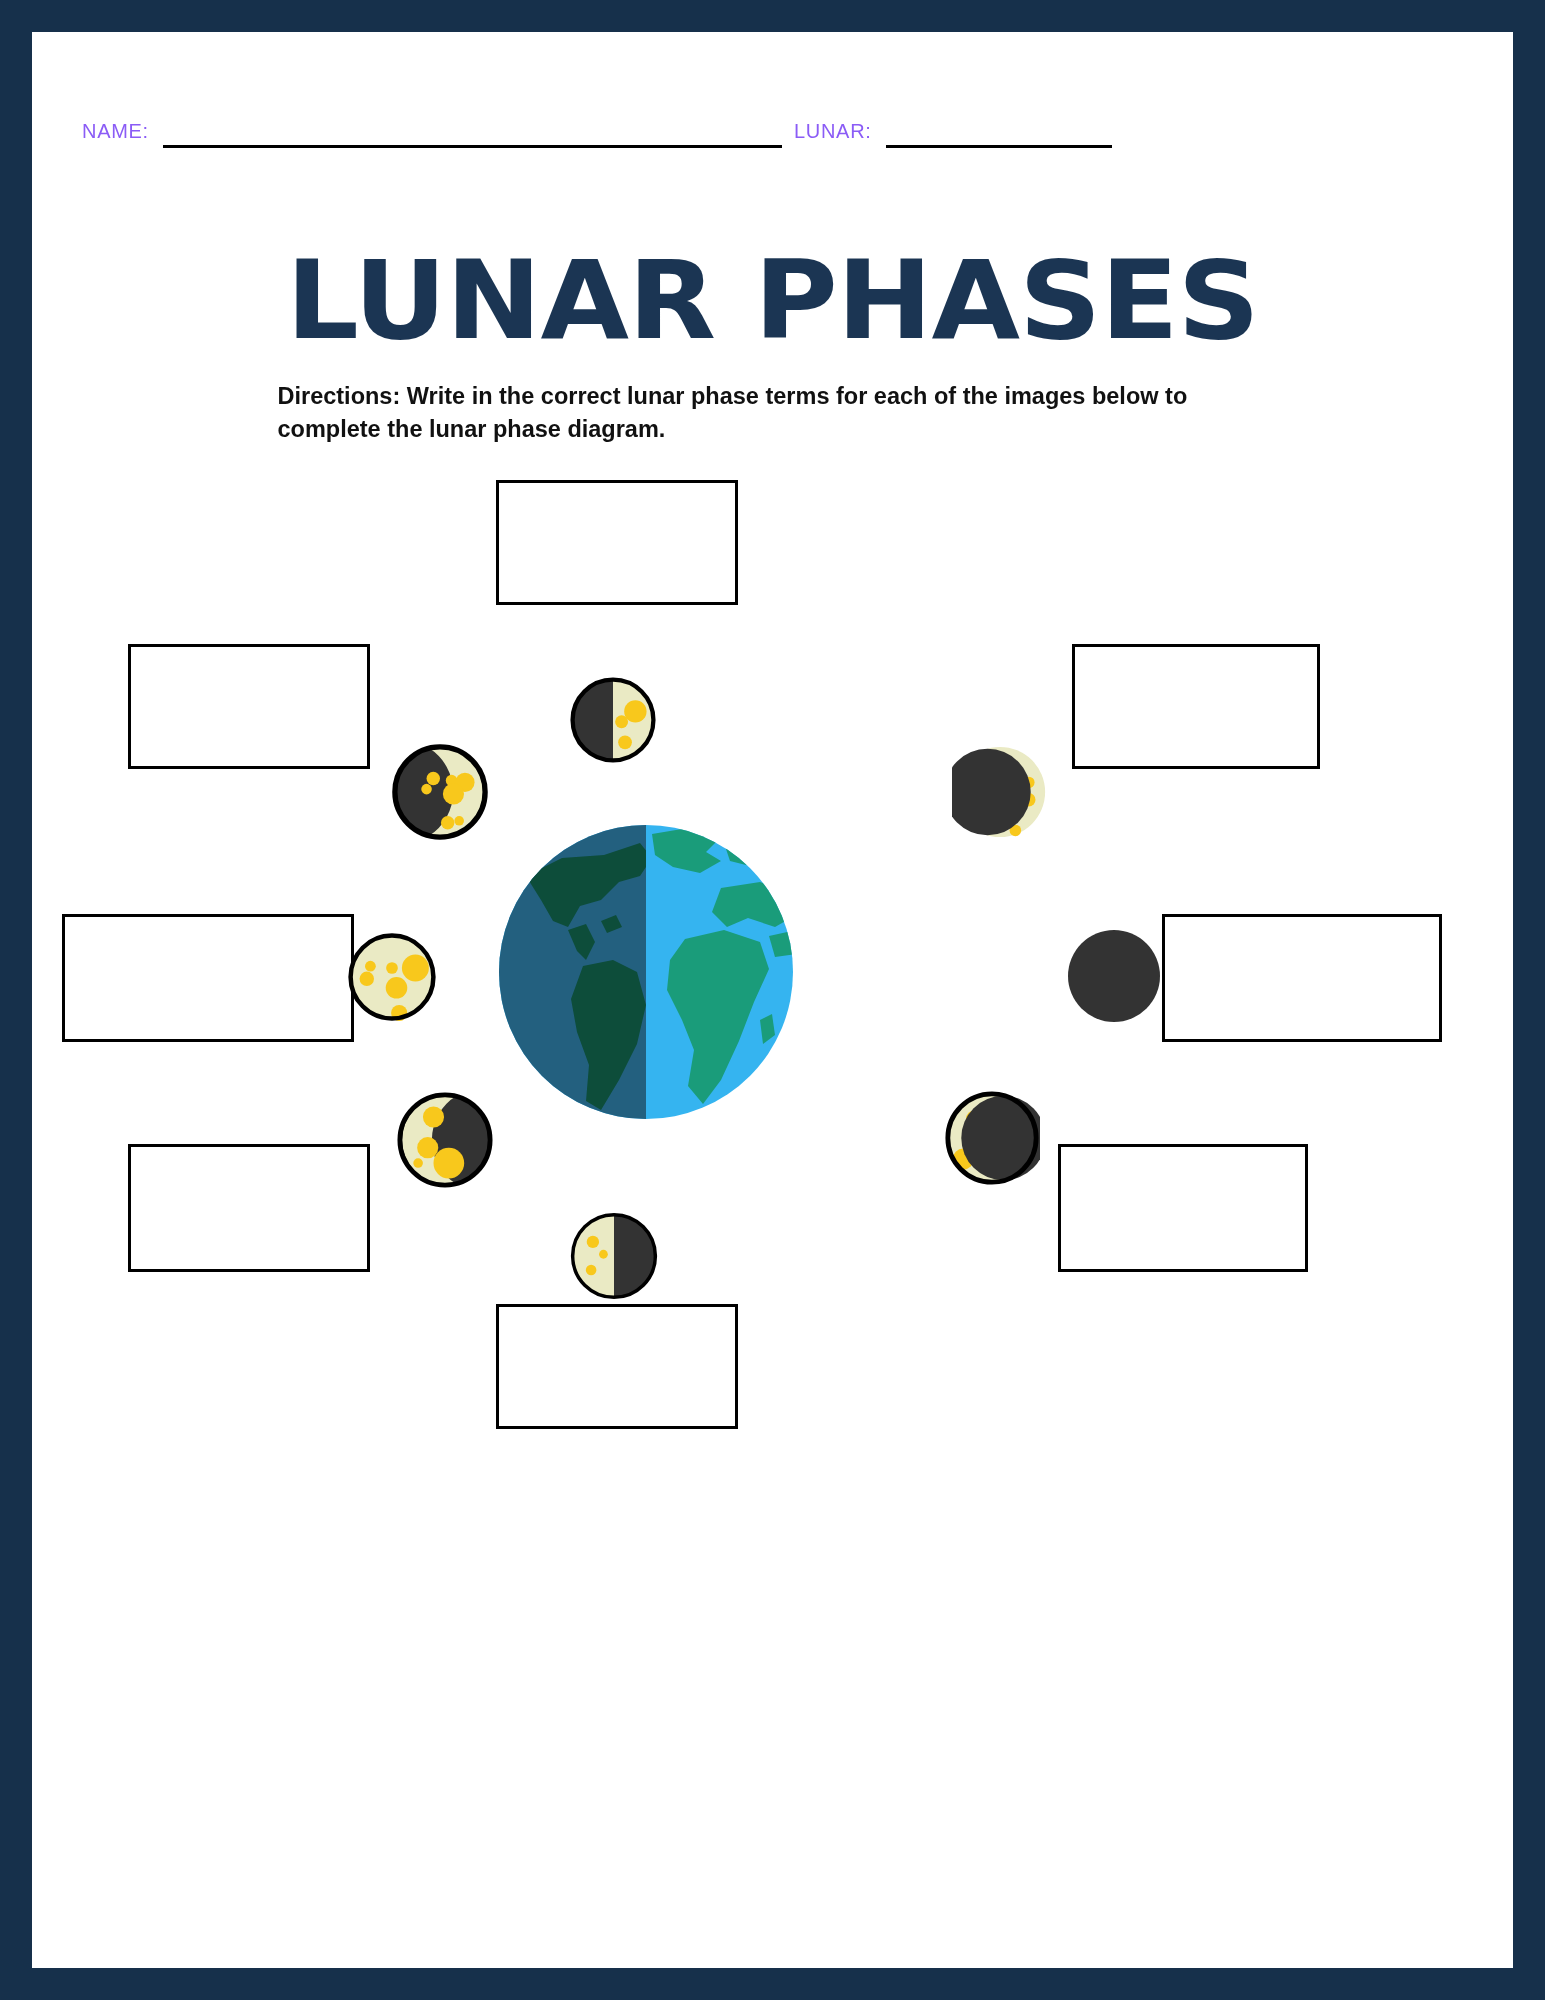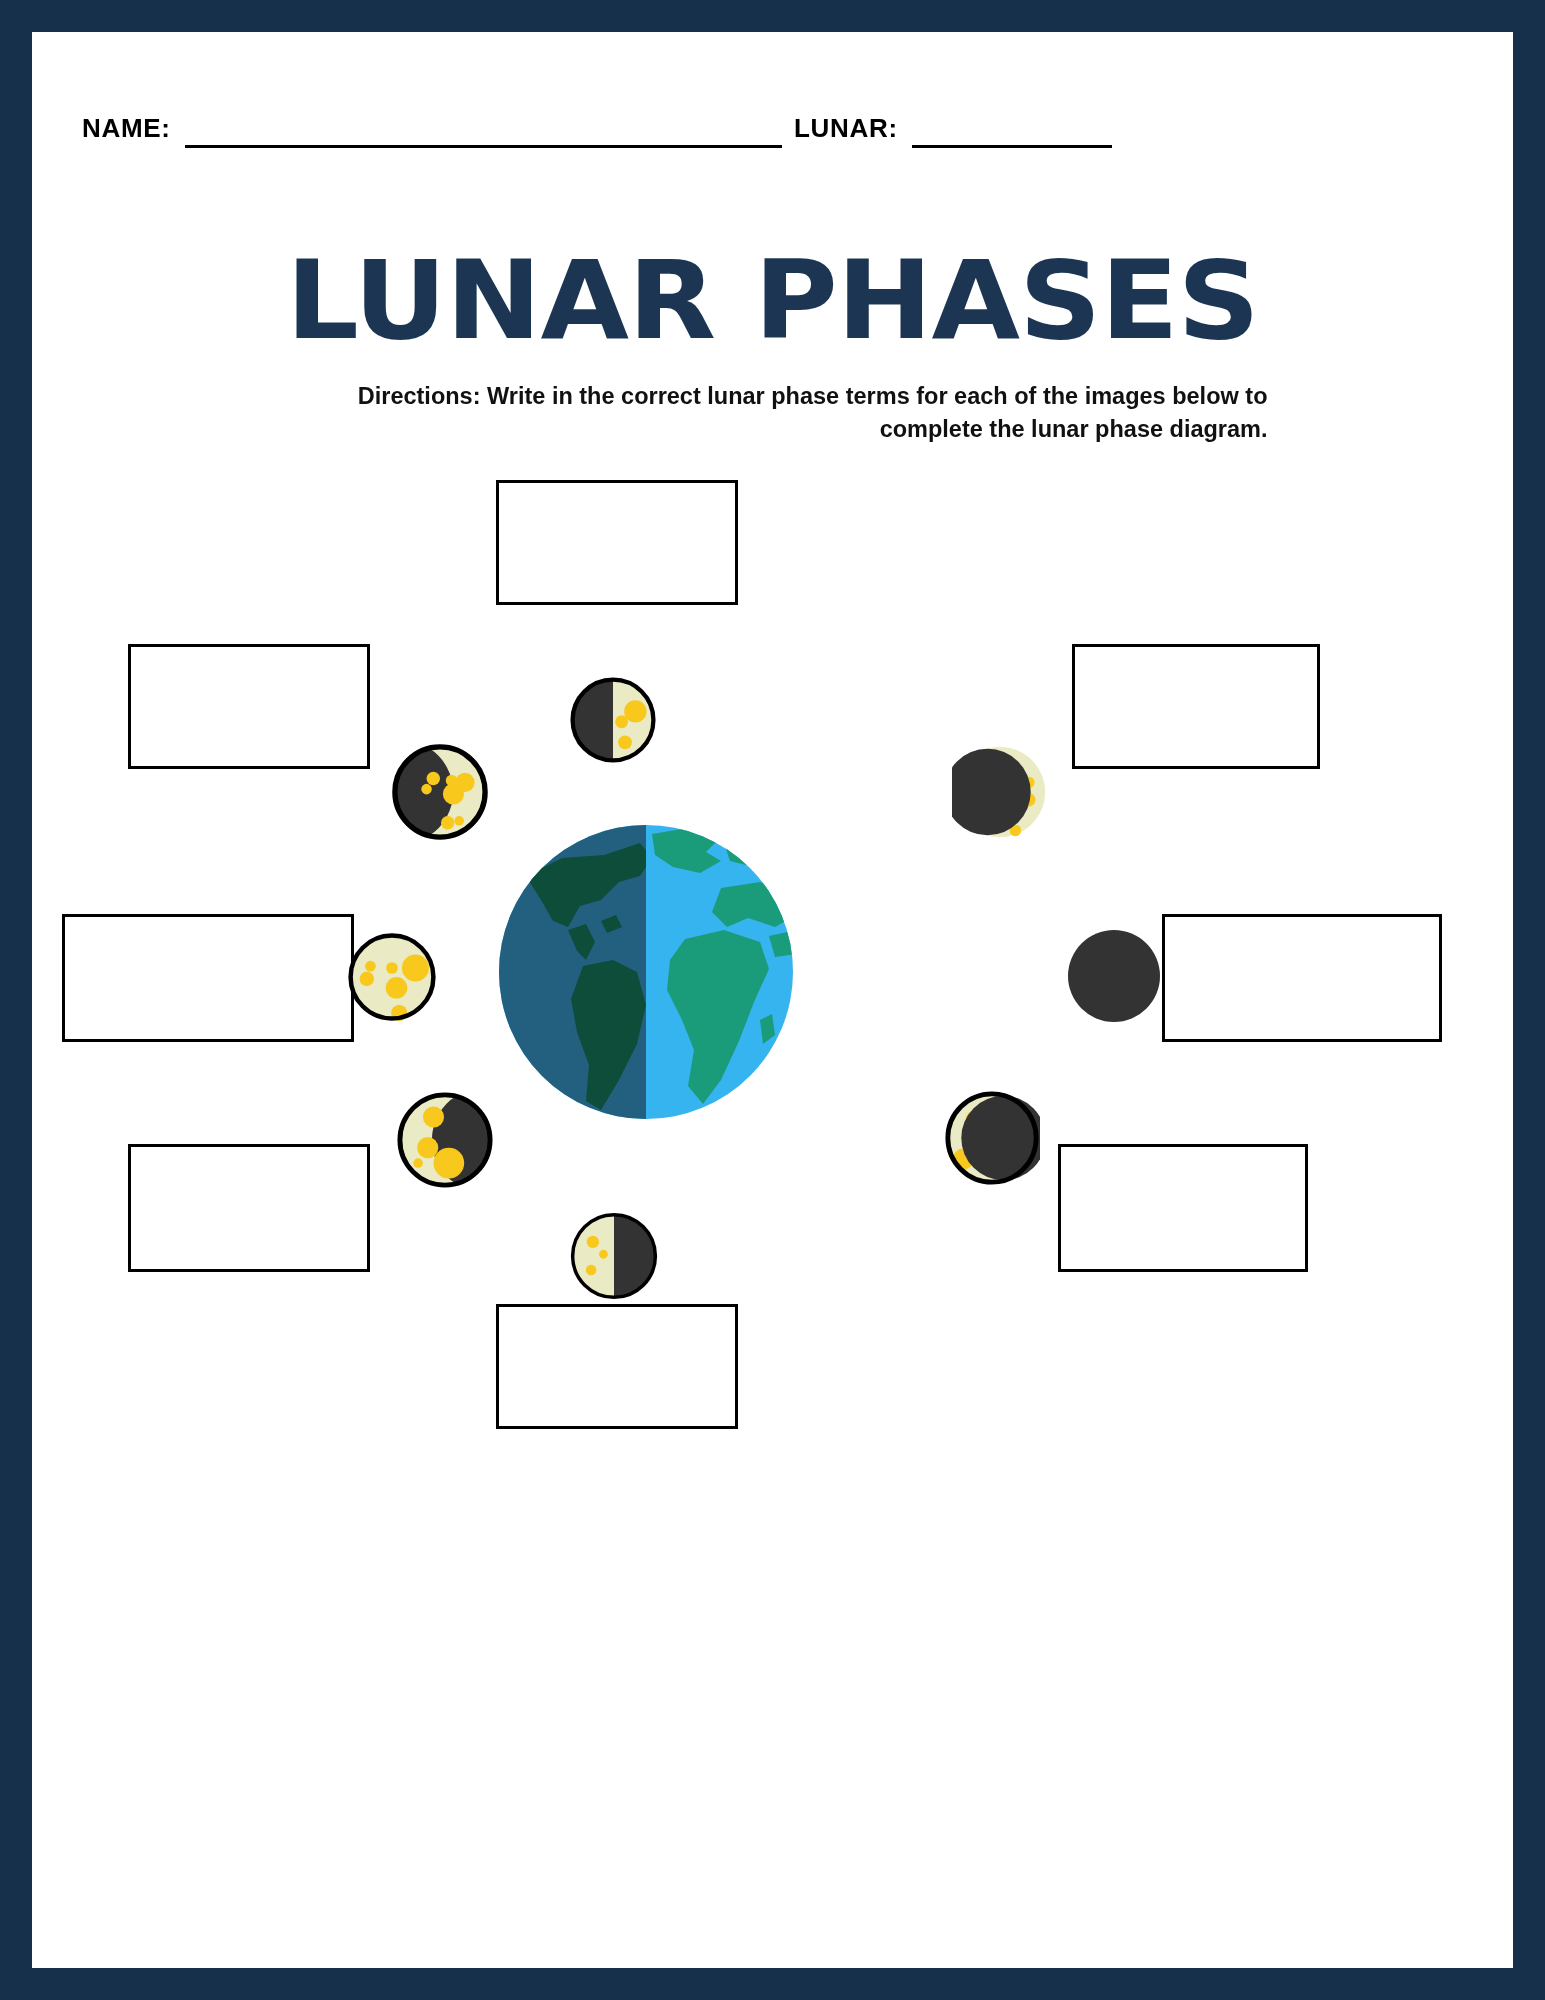--- a/index.html
+++ b/index.html
@@ -42,24 +42,24 @@
     height: 80px;
   }
 
   .field {
     position: absolute;
     display: flex;
     align-items: flex-end;
   }
 
   .field-label {
-    font-size: 26px;
-    font-weight: bold;
+    font-size: 20px;
+    font-weight: normal;
     letter-spacing: 0.7px;
-    color: #000000;
+    color: #8b5cf6;
     line-height: 1;
     padding-bottom: 7px;
     white-space: nowrap;
   }
 
   .field-rule {
     flex: 1 1 auto;
     border-bottom: 3.5px solid #000000;
     height: 100%;
   }
@@ -86,21 +86,21 @@
     transform: scaleX(1.06);
   }
 
   
   #directions {
     position: absolute;
     left: 50%;
     top: 348px;
     transform: translateX(-50%);
     width: 990px;
-    text-align: right;
+    text-align: left;
     font-size: 23.5px;
     font-weight: bold;
     line-height: 1.42;
     color: #111111;
   }
 
   
   #diagram {
     position: absolute;
     left: 0;

